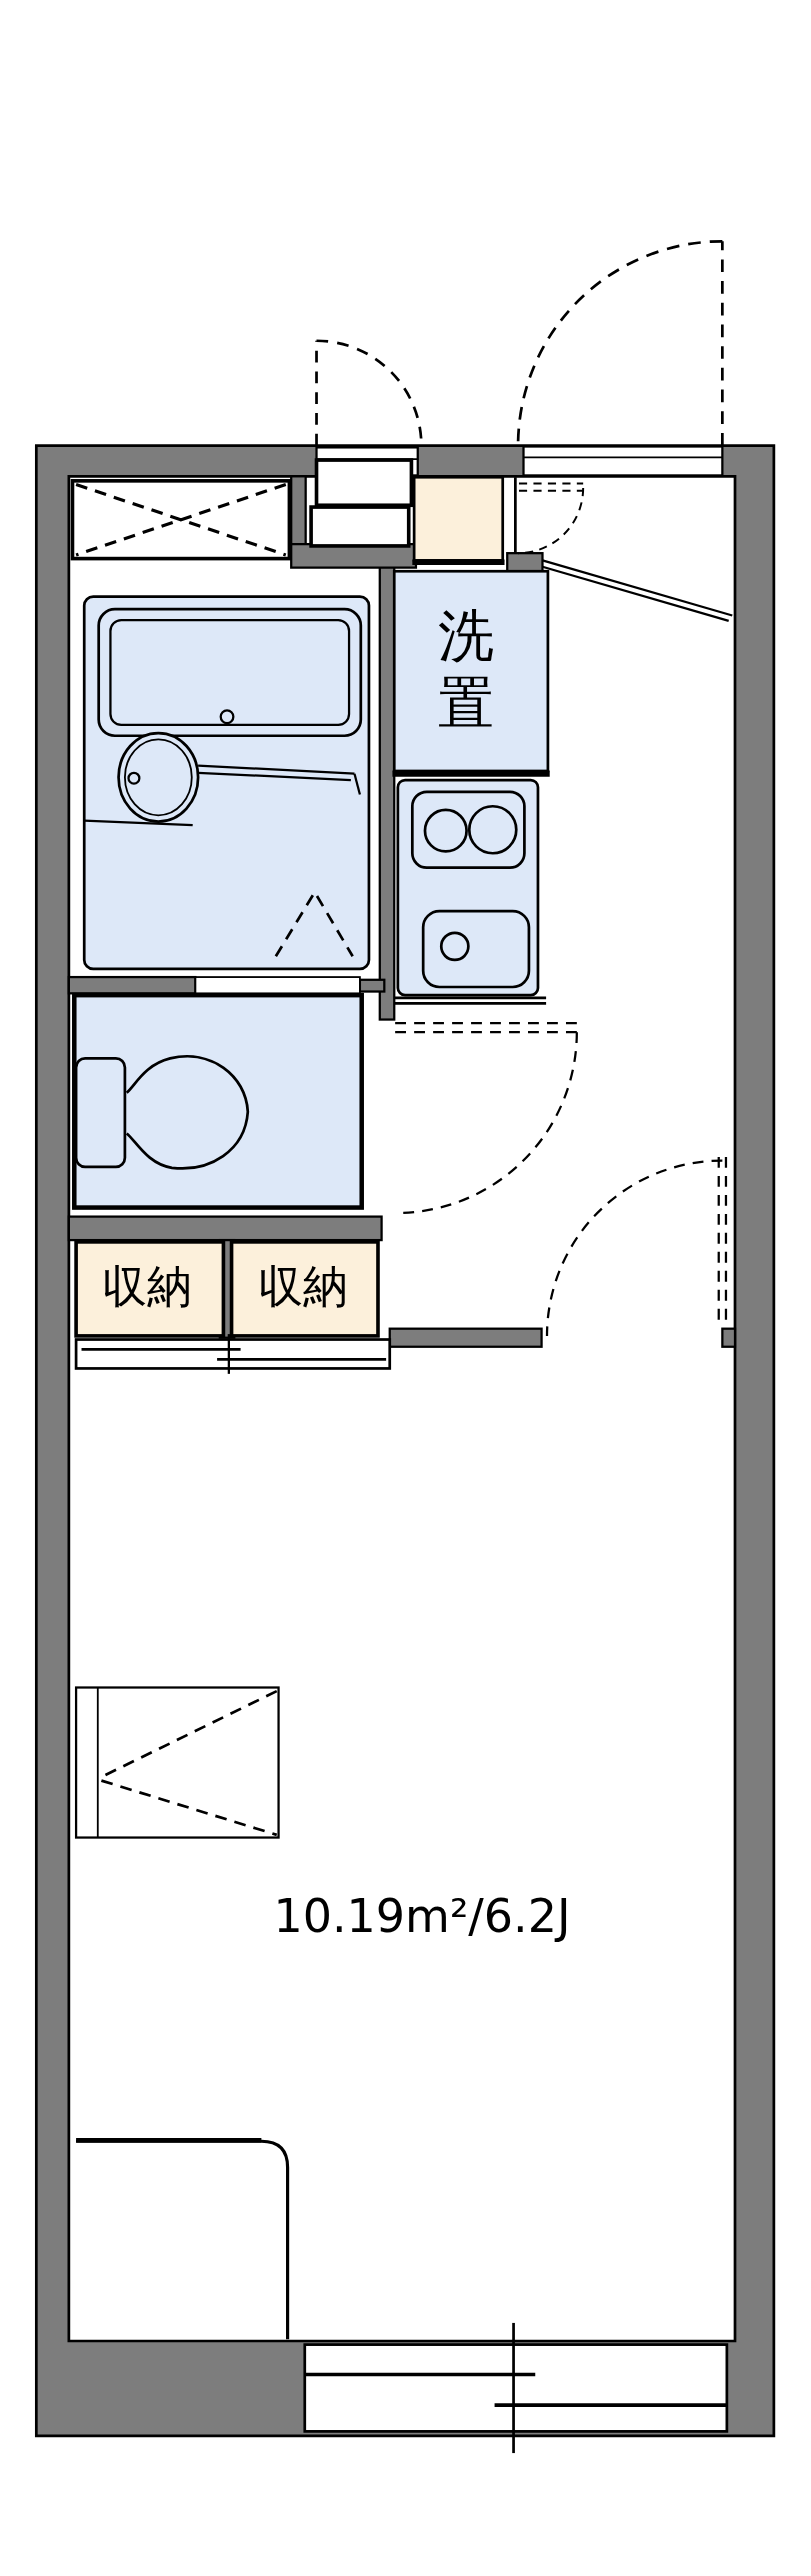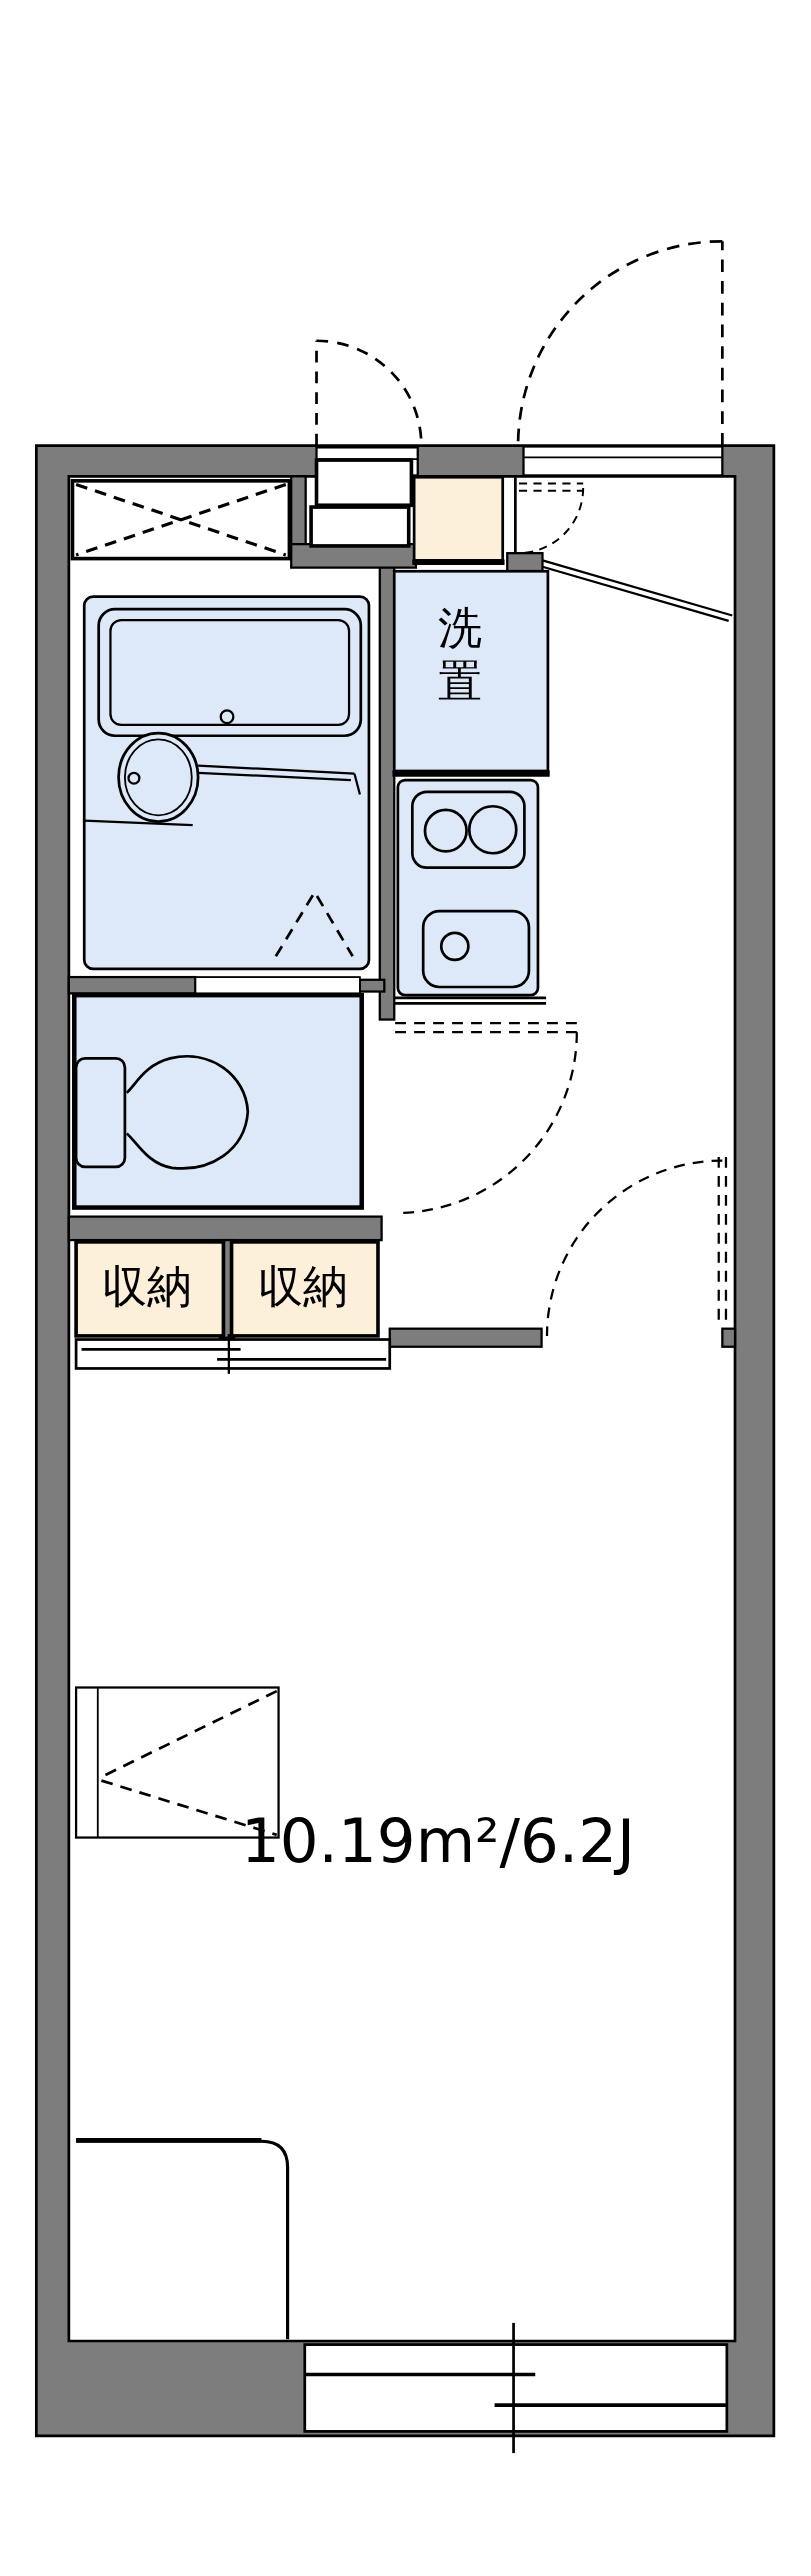--- a/index.html
+++ b/index.html
@@ -156,23 +156,23 @@
 
   <g>
     <rect x="337" y="2594" width="467" height="96" fill="#fff" stroke="#000" stroke-width="3"></rect>
     <line x1="337" y1="2627" x2="592" y2="2627" stroke="#000" stroke-width="4"></line>
     <line x1="547" y1="2661" x2="804" y2="2661" stroke="#000" stroke-width="4"></line>
     <line x1="568" y1="2570" x2="568" y2="2714" stroke="#000" stroke-width="3"></line>
   </g>
 
 </svg>
 
-<div class="label vertical" style="left:438px;top:602px;width:58px;font-size:44px;">洗置</div>
+<div class="label vertical" style="left:438px;top:602px;width:58px;font-size:56px;">洗置</div>
 
 <div class="label" style="left:102px;top:1264px;font-size:45px;">収納</div>
 
 <div class="label" style="left:258px;top:1264px;font-size:45px;">収納</div>
 
 
-<div class="label center" style="left:241px;top:1810px;width:362px;font-size:61px;">10.19m²/6.2J</div>
+<div class="label center" style="left:241px;top:1893px;width:362px;font-size:46px;">10.19m²/6.2J</div>
 
 </div>
 
 
 </body></html>

